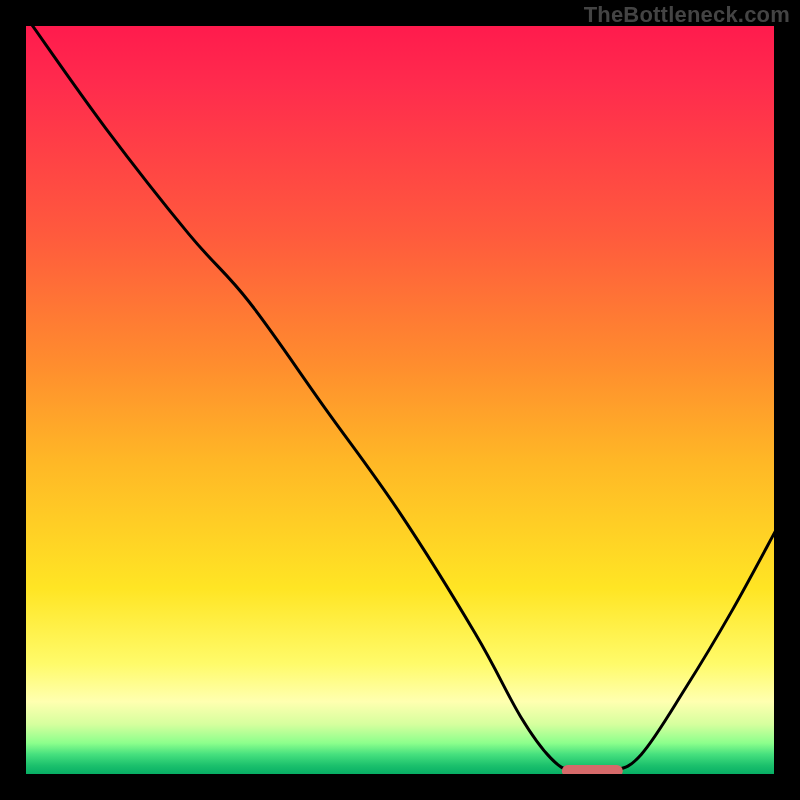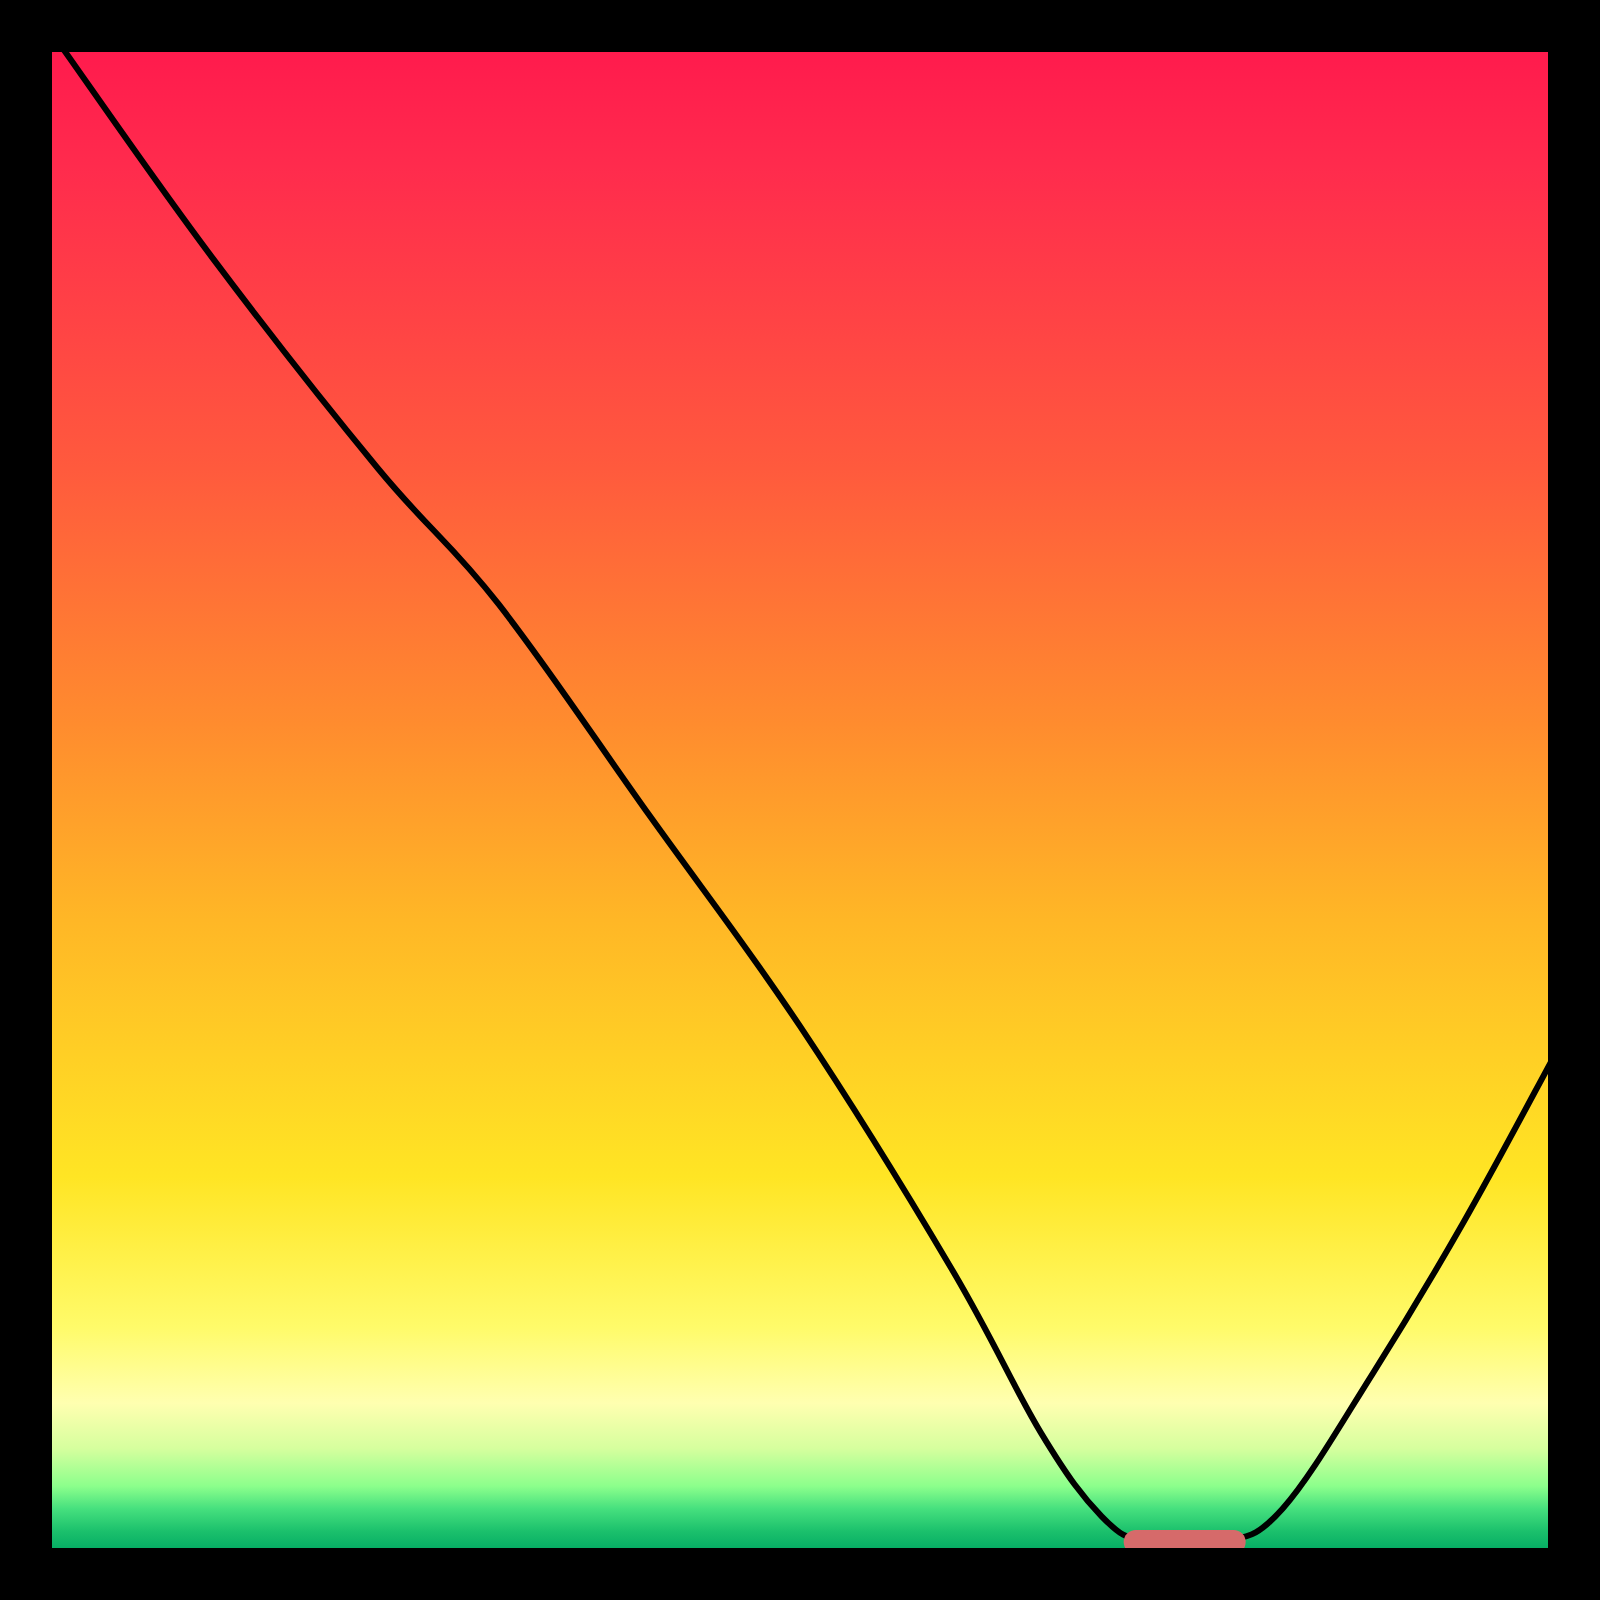--- a/index.html
+++ b/index.html
@@ -76,19 +76,20 @@
     border: 3px solid #000;
     box-sizing: border-box;
     z-index: 12;
     pointer-events: none;
   }
 </style>
 </head>
 <body>
 
 <div class="container">
+  <div class="watermark">TheBottleneck.com</div>
   <div class="gradient"></div>
   <svg class="curve-svg" viewBox="0 0 754 754" preserveAspectRatio="none">
     <path id="curve-path" fill="none" stroke="#000" stroke-width="3" stroke-linecap="round" stroke-linejoin="round" d="M 7.54 0 C 21.112 19.00080000000001 54.4388 67.55840000000006 82.94 105.56000000000006 C 111.4412 143.56160000000006 140.0932 179.9044 165.88 211.12 C 191.6668 242.3356 201.7704 247.76440000000002 226.2 278.98 C 250.62959999999998 310.1956 274.456 346.5384 301.6 384.54 C 328.744 422.5416 349.856 449.384 377 490.1 C 404.144 530.816 430.6848 574.0956 452.4 610.74 C 474.11519999999996 647.3844 484.06800000000004 671.2862 497.64000000000004 693.68 C 511.21200000000005 716.0737999999999 518.2995999999999 725.37816 527.8 735.15 C 537.3004 744.92184 539.5623999999999 745.66076 550.42 747.968 C 561.2776 750.2752399999999 575.9052 750.9538399999999 588.12 747.968 C 600.3348 744.98216 604.708 746.58064 618.28 731.38 C 631.852 716.17936 647.2336 689.3068 663.52 663.52 C 679.8063999999999 637.7332 692.4736 616.6212 708.76 588.12 C 725.0464 559.6188 745.8568 520.1092 754 505.17999999999995"></path>
   </svg>
   <div id="marker" class="marker" style="left: 592.27px; top: 770.968px; width: 60.32px; background: rgb(214, 106, 106);"></div>
   <div class="frame-border"></div>
 </div>
 
 </body></html>

